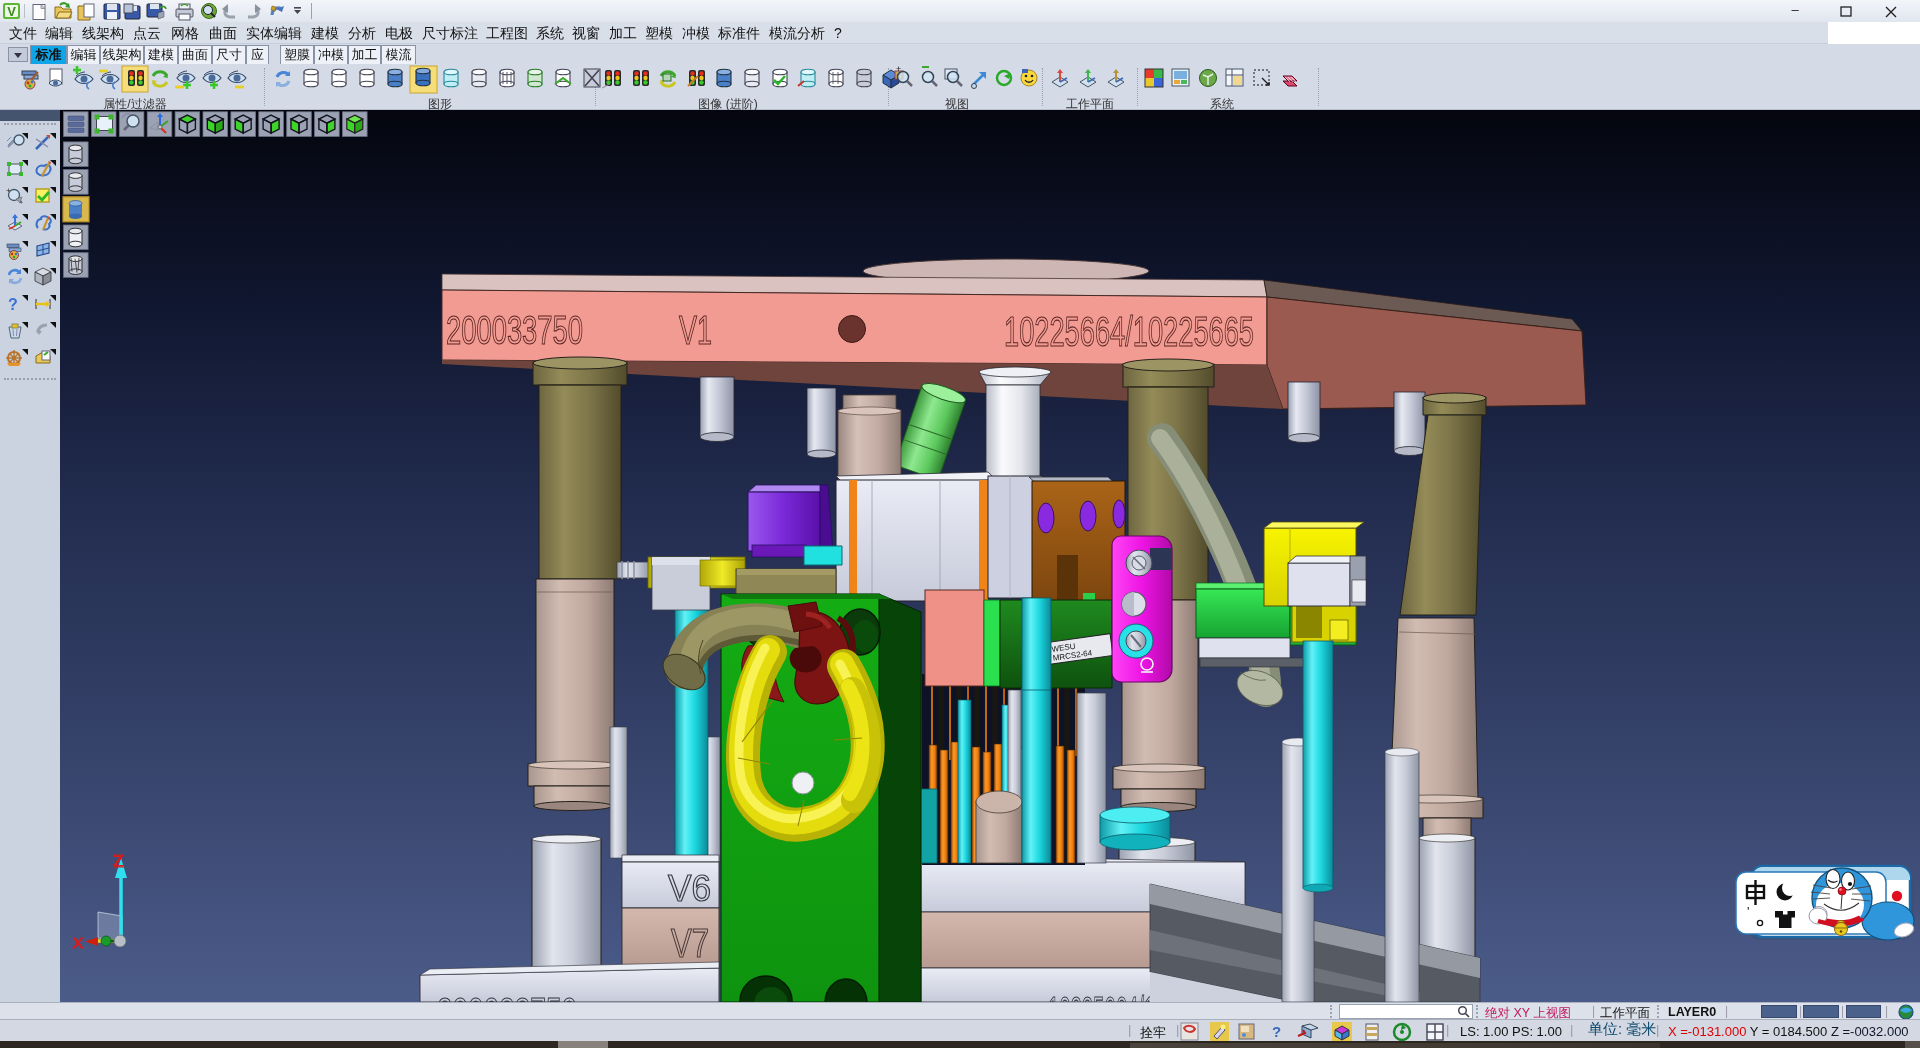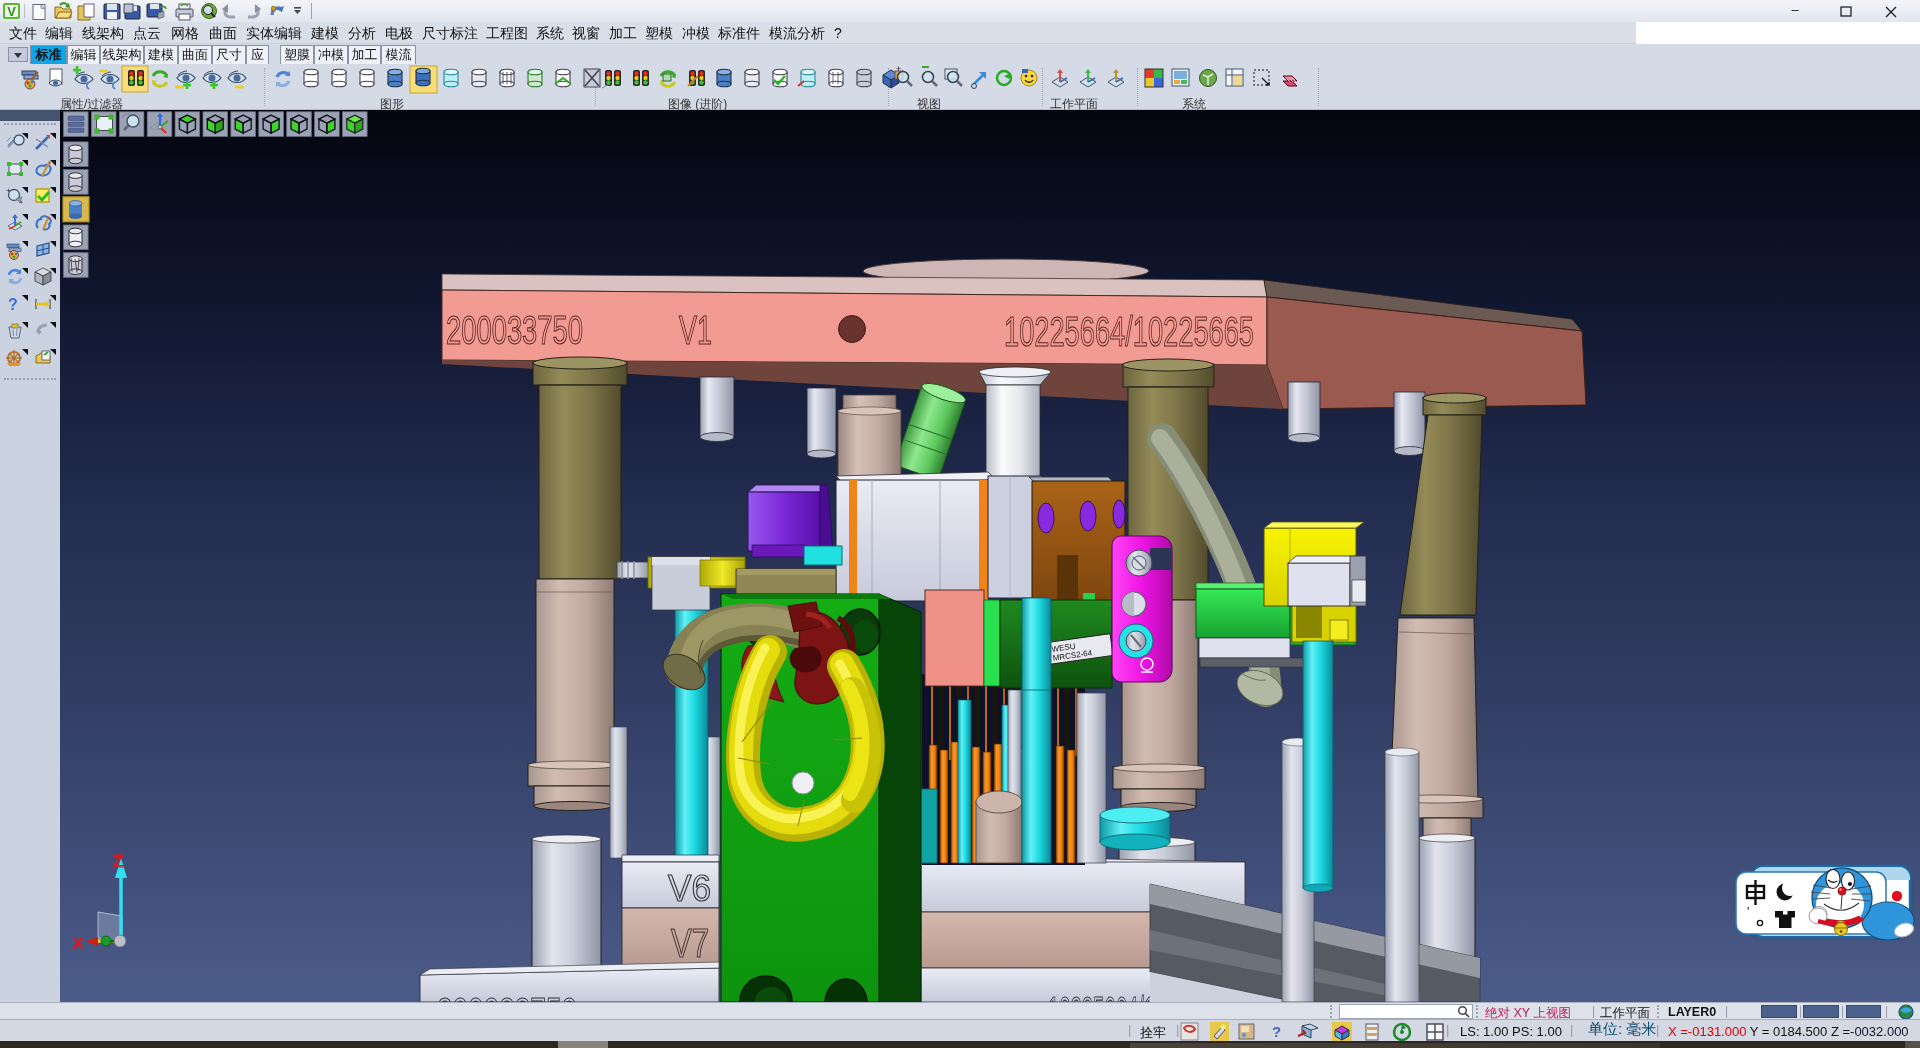--- a/index.html
+++ b/index.html
@@ -1,27 +1,27 @@
 <!DOCTYPE html>
 <html><head><meta charset="utf-8"><style>
 *{margin:0;padding:0;box-sizing:border-box}
 html,body{width:1920px;height:1048px;overflow:hidden;font-family:"Liberation Sans",sans-serif}
 .abs{position:absolute}
 #titlebar{left:0;top:0;width:1920px;height:22px;background:linear-gradient(#f3f5f9,#e0e6ef)}
-#menubar{left:0;top:22px;width:1636px;height:22px;background:#d9dfe9;border-bottom:1px solid #c8cfdc}
+#menubar{left:0;top:22px;width:1828px;height:22px;background:#d9dfe9;border-bottom:1px solid #c8cfdc}
 #tabrow{left:0;top:44px;width:1920px;height:20px;background:#d4dae6}
 #toolrow{left:0;top:64px;width:1920px;height:46px;background:#d4dae6;border-bottom:1px solid #b8bfce}
 #leftpanel{left:0;top:110px;width:60px;height:892px;background:#cbd2e0}
 #vp{left:60px;top:110px;width:1860px;height:892px}
 #bar1{left:0;top:1002px;width:1920px;height:17px;background:#dde1ea;border-top:1px solid #aab2c0}
 #bar2{left:0;top:1019px;width:1920px;height:22px;background:#d4d8e2;border-top:1px solid #a8b0be}
 #taskbar{left:0;top:1041px;width:1920px;height:7px;background:#2d2721}
 .mi{display:inline-block;color:#111;font-size:14px}
 .tab{position:absolute;top:1px;height:19px;background:#eef2f8;border:1px solid #8a93a6;border-bottom:none;color:#111;font-size:13px;text-align:center;line-height:18px}
-.glabel{position:absolute;top:96px;font-size:12px;color:#333;}
+.glabel{position:absolute;top:96px;font-size:12px;color:#333;text-align:center}
 .gsep{position:absolute;top:68px;height:38px;width:1px;border-left:1px dotted #9aa2b2}
 .wbtn{position:absolute;top:0;height:22px;width:34px;color:#222;font-size:13px;text-align:center;line-height:20px}
 </style></head>
 <body>
 
 <div class="abs" id="titlebar">
  <svg class="abs" style="left:0;top:0" width="330" height="22">
   <rect x="3" y="3" width="17" height="16" rx="2" fill="#5cb832"></rect>
       <rect x="5" y="5" width="13" height="12" rx="1" fill="#eef6ea"></rect>
       <text x="11.5" y="16" font-size="13" font-weight="bold" fill="#3a8a1e" text-anchor="middle">V</text>

